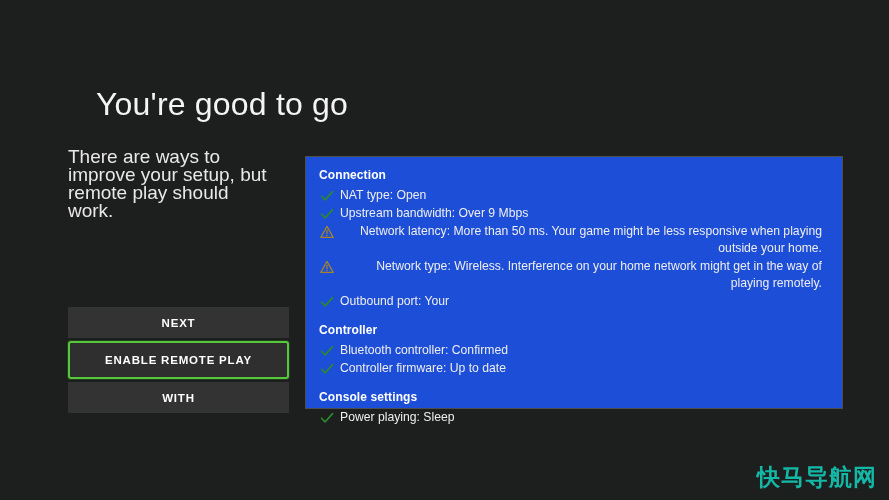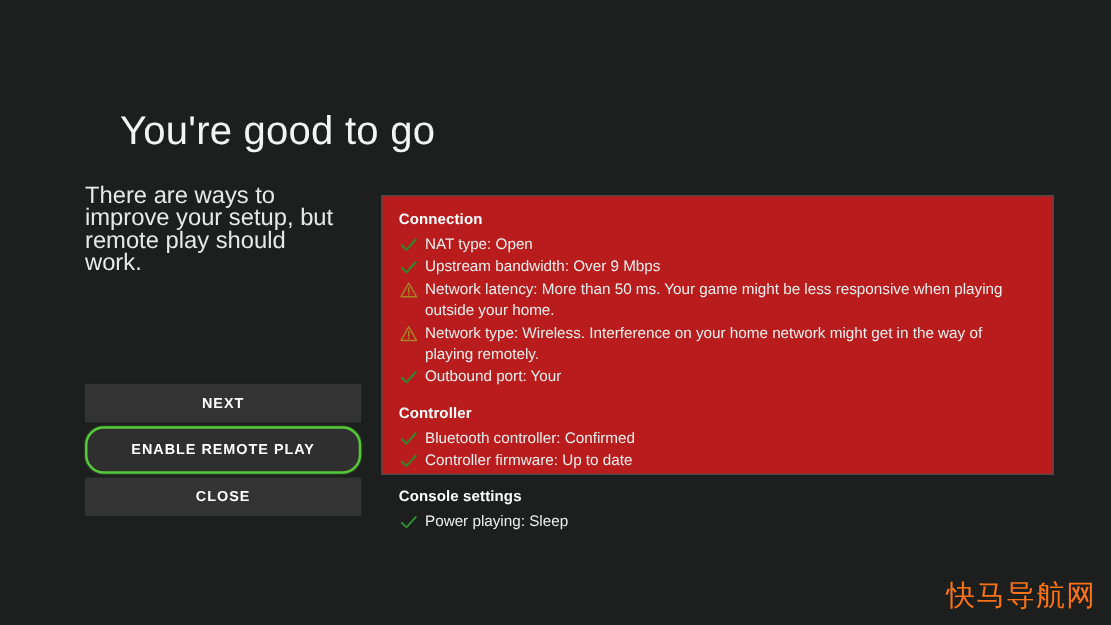--- a/index.html
+++ b/index.html
@@ -77,51 +77,52 @@
     align-items: center;
     justify-content: center;
     cursor: pointer;
     user-select: none;
   }
 
   .btn.focused {
     height: 38px;
     background: #2f2f2f;
     border: 2px solid #55c93a;
-    border-radius: 15px;
+    border-radius: 3px;
     box-shadow: 0 0 0 1px rgba(85,201,58,0.18);
   }
 
   
   .panel {
     position: absolute;
     left: 305px;
     top: 156px;
     width: 538px;
-    height: 224px;
-    background: #b91c1c;
+    height: 253px;
+    background: #1d4ed8;
     border: 1px solid #4c4d4d;
     padding: 11px 14px 10px 12px;
   }
 
   .section + .section { margin-top: 13px; }
 
   .section-head {
     font-size: 12px;
     font-weight: 700;
     color: #ffffff;
     letter-spacing: 0.1px;
     margin-bottom: 5px;
     margin-left: 1px;
   }
 
   .item {
     display: flex;
     align-items: flex-start;
     margin-bottom: 1px;
+    text-align: right;
   }
 
   .status-icon {
     flex: 0 0 22px;
     width: 22px;
     height: 17px;
     display: flex;
     align-items: center;
     justify-content: flex-start;
     padding-left: 2px;
@@ -135,22 +136,22 @@
     padding-right: 6px;
   }
 
   
   .watermark {
     position: absolute;
     right: 12px;
     bottom: 8px;
     font-family: "DejaVu Sans", sans-serif;
     font-size: 23px;
-    font-weight: 400;
-    color: #f97316;
+    font-weight: 700;
+    color: #14b8a6;
     letter-spacing: 1px;
     line-height: 30px;
     user-select: none;
   }
 </style>
 </head>
 <body>
 
 <div id="screen">
 
@@ -160,21 +161,21 @@
   </div>
 
   <div class="btn-stack" id="btn-stack">
       <button class="btn">
         <span>NEXT</span>
       </button>
       <button class="btn focused">
         <span>ENABLE REMOTE PLAY</span>
       </button>
       <button class="btn">
-        <span>CLOSE</span>
+        <span>WITH</span>
       </button>
     </div>
 
   <div class="panel">
     <div id="panel-sections">
         <div class="section">
           <div class="section-head">Connection</div>
           <div class="item">
             <span class="status-icon">
               <svg width="14" height="14" viewBox="0 0 14 14" aria-hidden="true">

